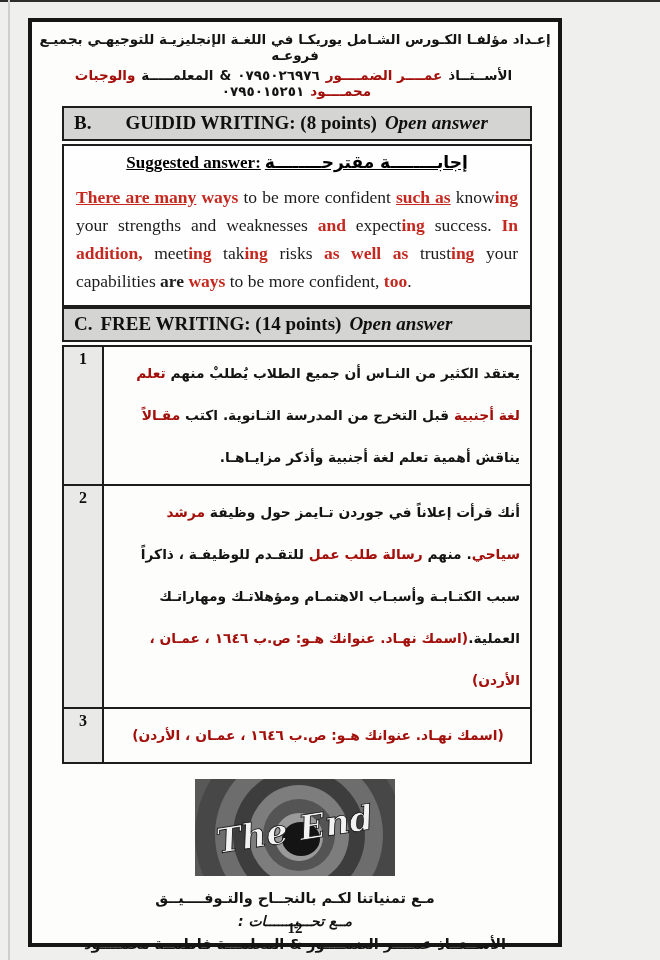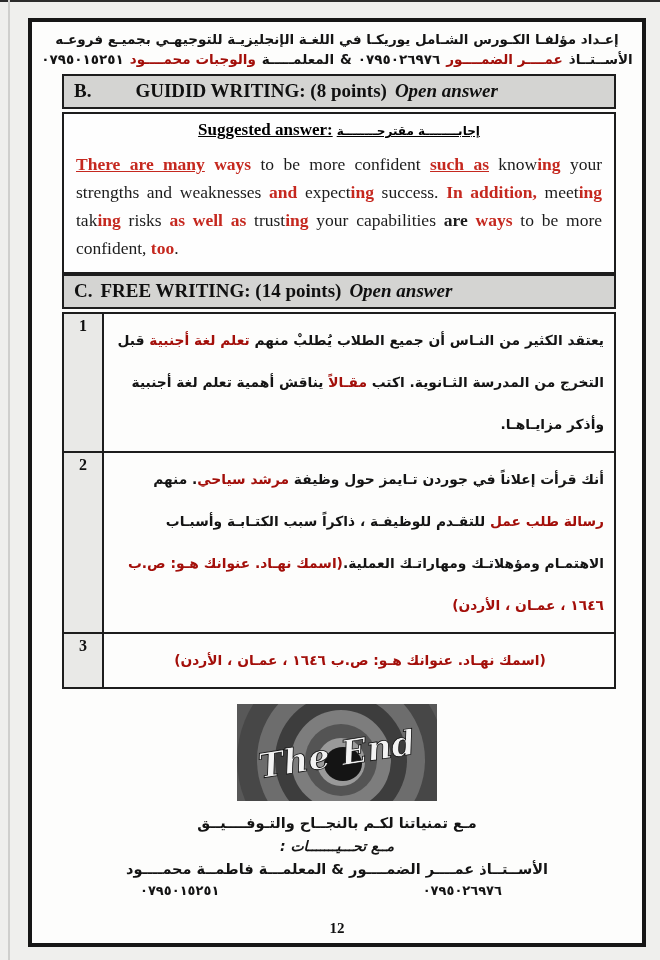--- a/index.html
+++ b/index.html
@@ -9,21 +9,21 @@
     background:#efefed;
     font-family:"Liberation Serif", serif;
     position:relative;
     overflow:hidden;
   }
   .scan-top { position:absolute; left:0; top:0; width:660px; height:2px; background:#2b2b2b; }
   .scan-line { position:absolute; left:8px; top:0; width:2px; height:960px; background:#cfcfcd; }
 
   .sheet {
     position:absolute; left:28px; top:18px;
-    width:618px; height:929px;
+    width:534px; height:929px;
     background:#fdfdfc;
     border:4px solid #161616;
   }
 
   
   .hdr { padding-top:9px; text-align:center; direction:rtl; }
   .hdr-l1 { font-family:"DejaVu Sans", sans-serif; font-weight:bold; font-size:13.5px; color:#141414; letter-spacing:0.2px; }
   .hdr-l2 { font-family:"DejaVu Sans", sans-serif; font-weight:bold; font-size:13.5px; color:#141414; margin-top:4px; }
   .hdr-l2 .red { color:var(--red_ar); }
   .hdr-l2 span { margin:0 3px; }
@@ -31,33 +31,33 @@
   
   .content { margin:7px 26px 0 30px; }
 
   .sec-head {
     border:2.5px solid #1d1d1d;
     background:var(--header_bg);
     font-weight:bold; font-size:19px; color:#101010;
     padding:4px 10px 5px 10px;
   }
   .sec-head .sec-label { display:inline-block; }
-  .sec-head.b .sec-title { margin-left:44px;font-family:Liberation Serif, serif; }
+  .sec-head.b .sec-title { margin-left:34px;font-family:Liberation Serif, serif; }
   .sec-head.c .sec-title { margin-left:8px; }
   .sec-head .open { font-style:italic; margin-left:8px; }
 
   .suggested {
     border:2.5px solid #1d1d1d;
     margin-top:3px;
     background:#fefefe;
     padding:6px 12px 10px 12px;
   }
   .sug-head { text-align:center; font-size:17px; font-weight:bold; }
   .sug-head .en { text-decoration:underline; }
-  .sug-head .ar { font-family:"DejaVu Sans", sans-serif; font-size:12px; text-decoration:underline; margin-left:4px; }
+  .sug-head .ar { font-family:"DejaVu Sans", sans-serif; font-size:17px; text-decoration:underline; margin-left:4px; }
   .para {
     margin-top:10px;
     font-size:17.5px; line-height:28px;
     text-align:justify; color:#1c1c1c;
   }
   .para .sg-r  { color:var(--red_en); font-weight:bold; }
   .para .sg-ru { color:var(--red_en); font-weight:bold; text-decoration:underline; }
   .para .sg-kb { font-weight:bold; }
 
   .fw-table {

